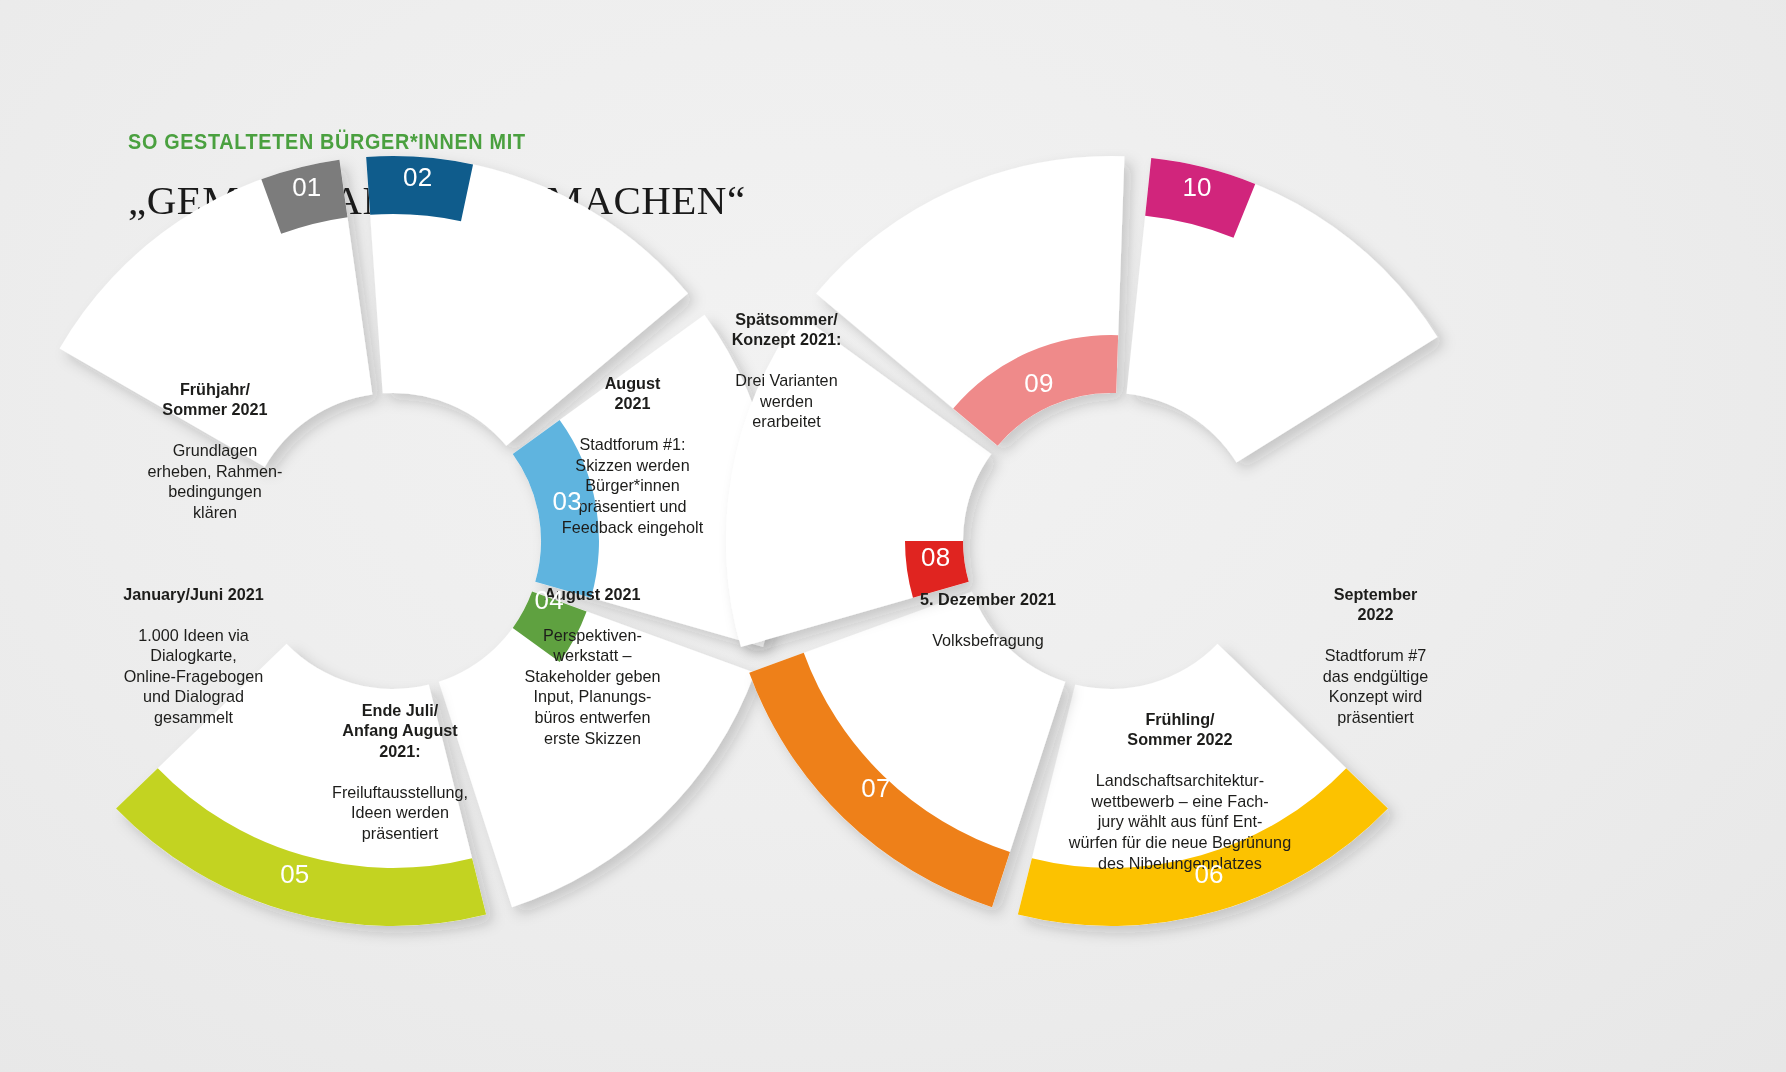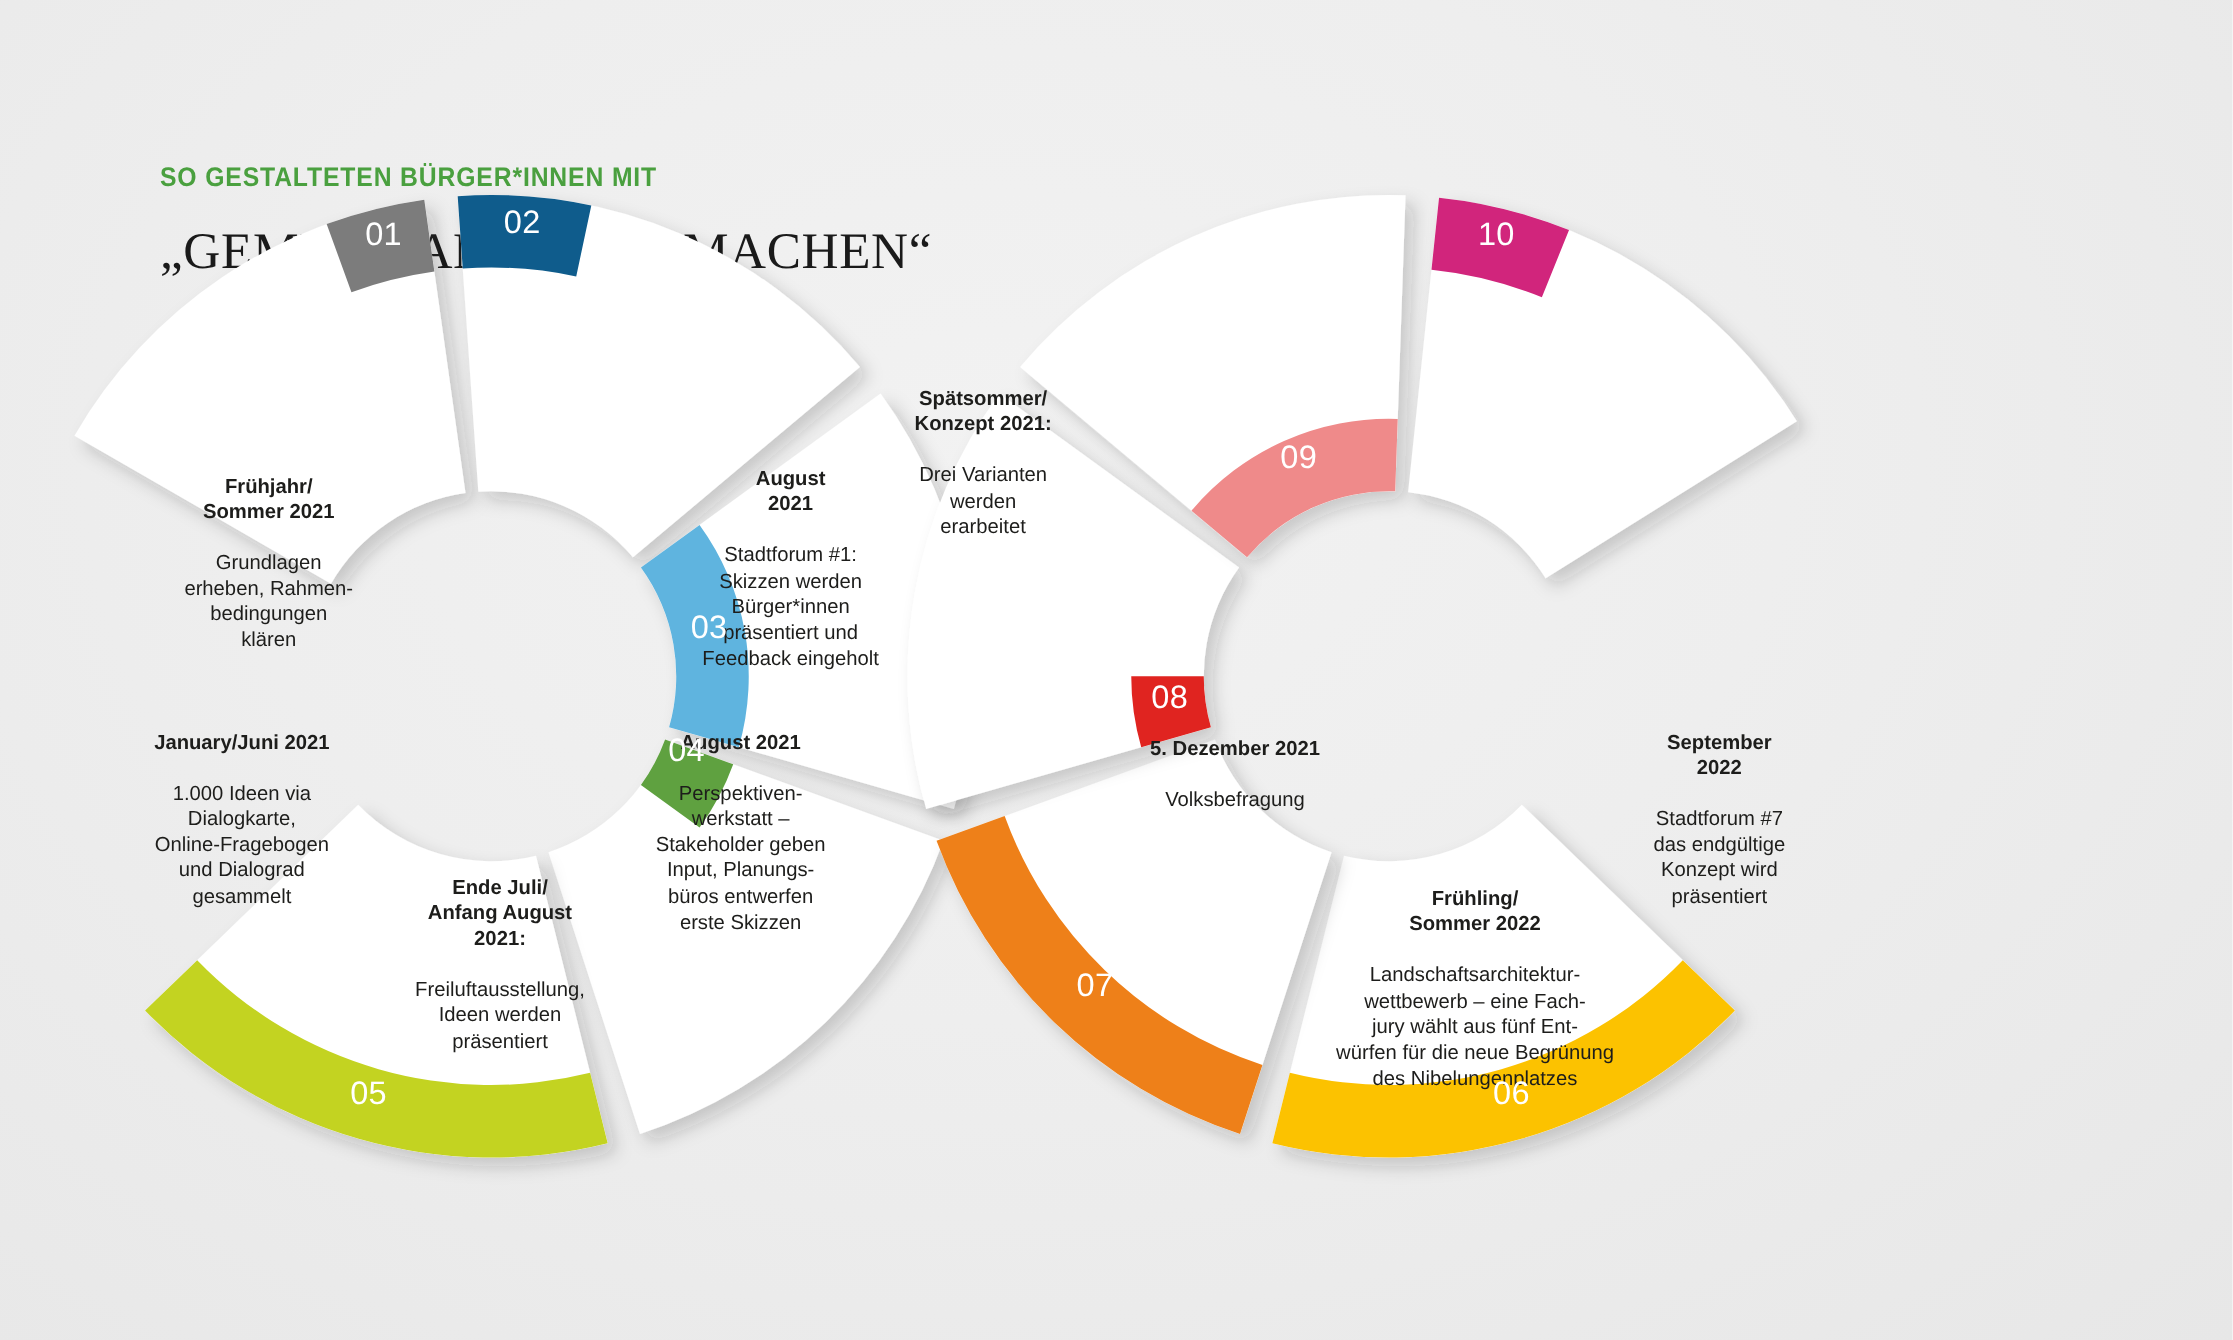--- a/index.html
+++ b/index.html
@@ -161,16 +161,16 @@
 
   <div id="nums">
       <div class="numlbl" style="left: 279.876px; top: 171.575px; width: 54px; text-align: center;">01</div>
       <div class="numlbl" style="left: 390.833px; top: 161.867px; width: 54px; text-align: center;">02</div>
       <div class="numlbl" style="left: 540.311px; top: 486.264px; width: 54px; text-align: center;">03</div>
       <div class="numlbl" style="left: 522.282px; top: 585px; width: 54px; text-align: center;">04</div>
       <div class="numlbl" style="left: 267.873px; top: 859.209px; width: 54px; text-align: center;">05</div>
       <div class="numlbl" style="left: 1182.13px; top: 859.209px; width: 54px; text-align: center;">06</div>
       <div class="numlbl" style="left: 836.702px; top: 773.085px; width: 54px; text-align: right;">07</div>
       <div class="numlbl" style="left: 908.723px; top: 541.634px; width: 54px; text-align: center;">08</div>
-      <div class="numlbl" style="left: 1012.01px; top: 350px; width: 54px; text-align: center;">09</div>
+      <div class="numlbl" style="left: 1012.01px; top: 368px; width: 54px; text-align: center;">09</div>
       <div class="numlbl" style="left: 1170.12px; top: 171.575px; width: 54px; text-align: center;">10</div>
     </div>
 </div>
 
 </body></html>

